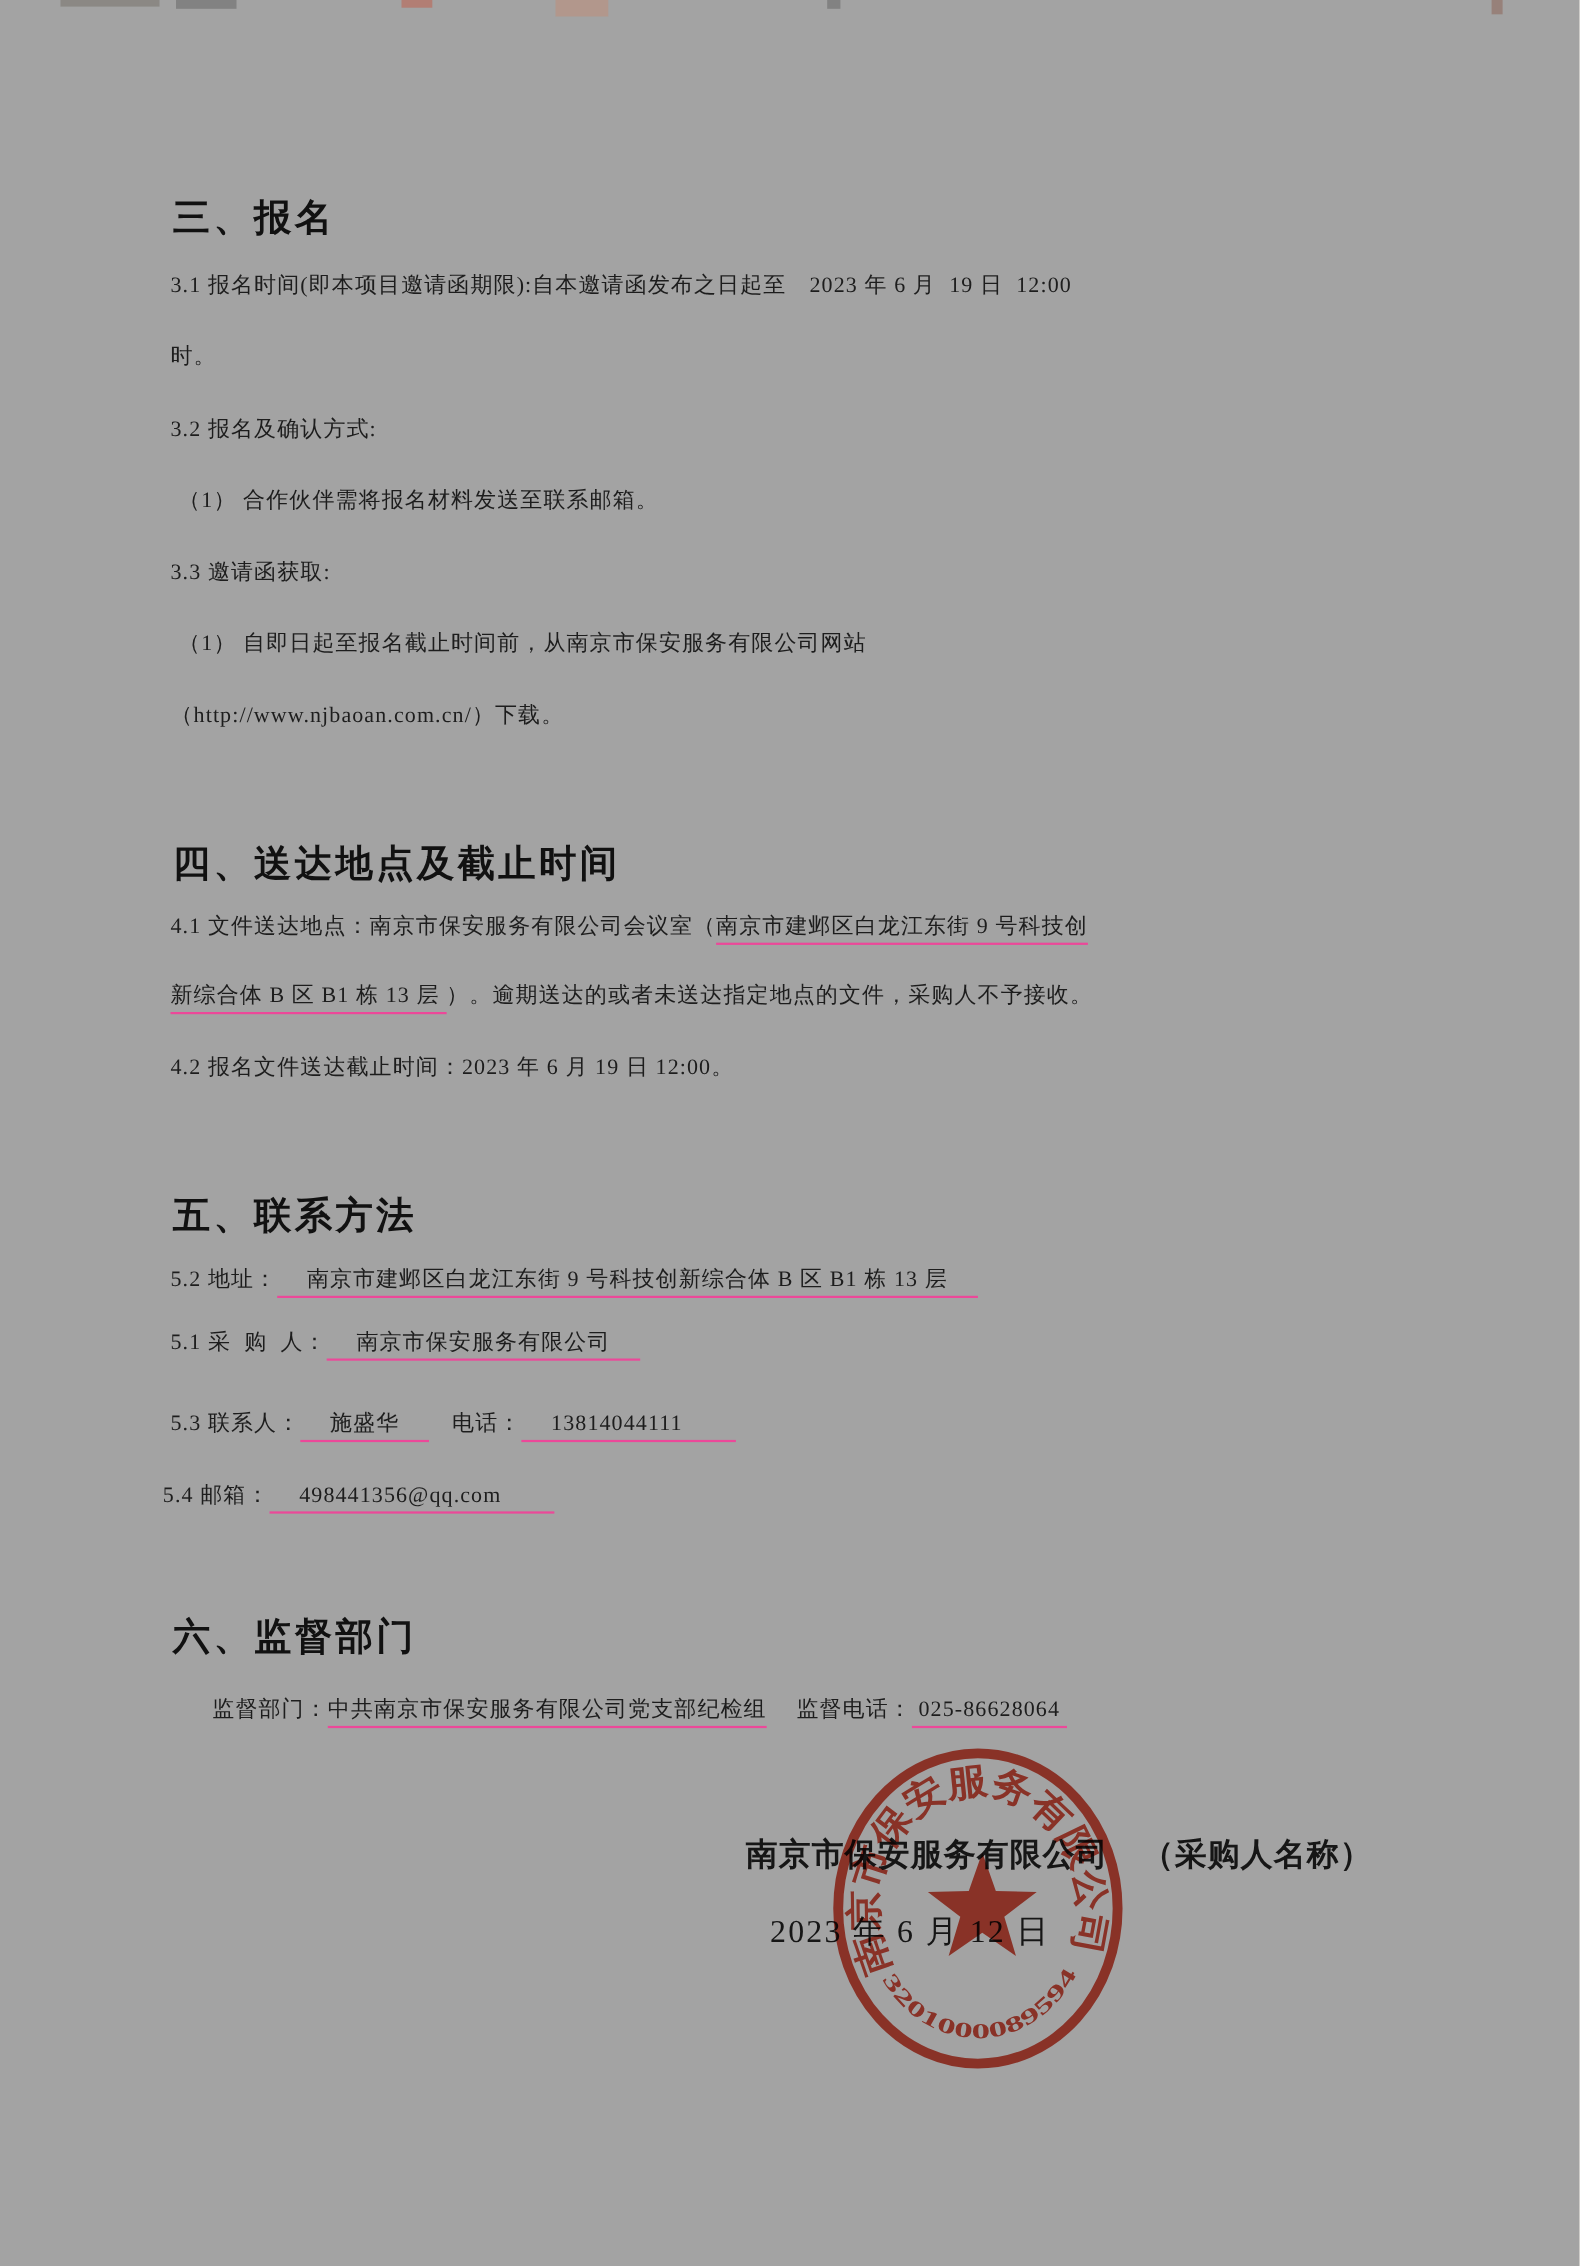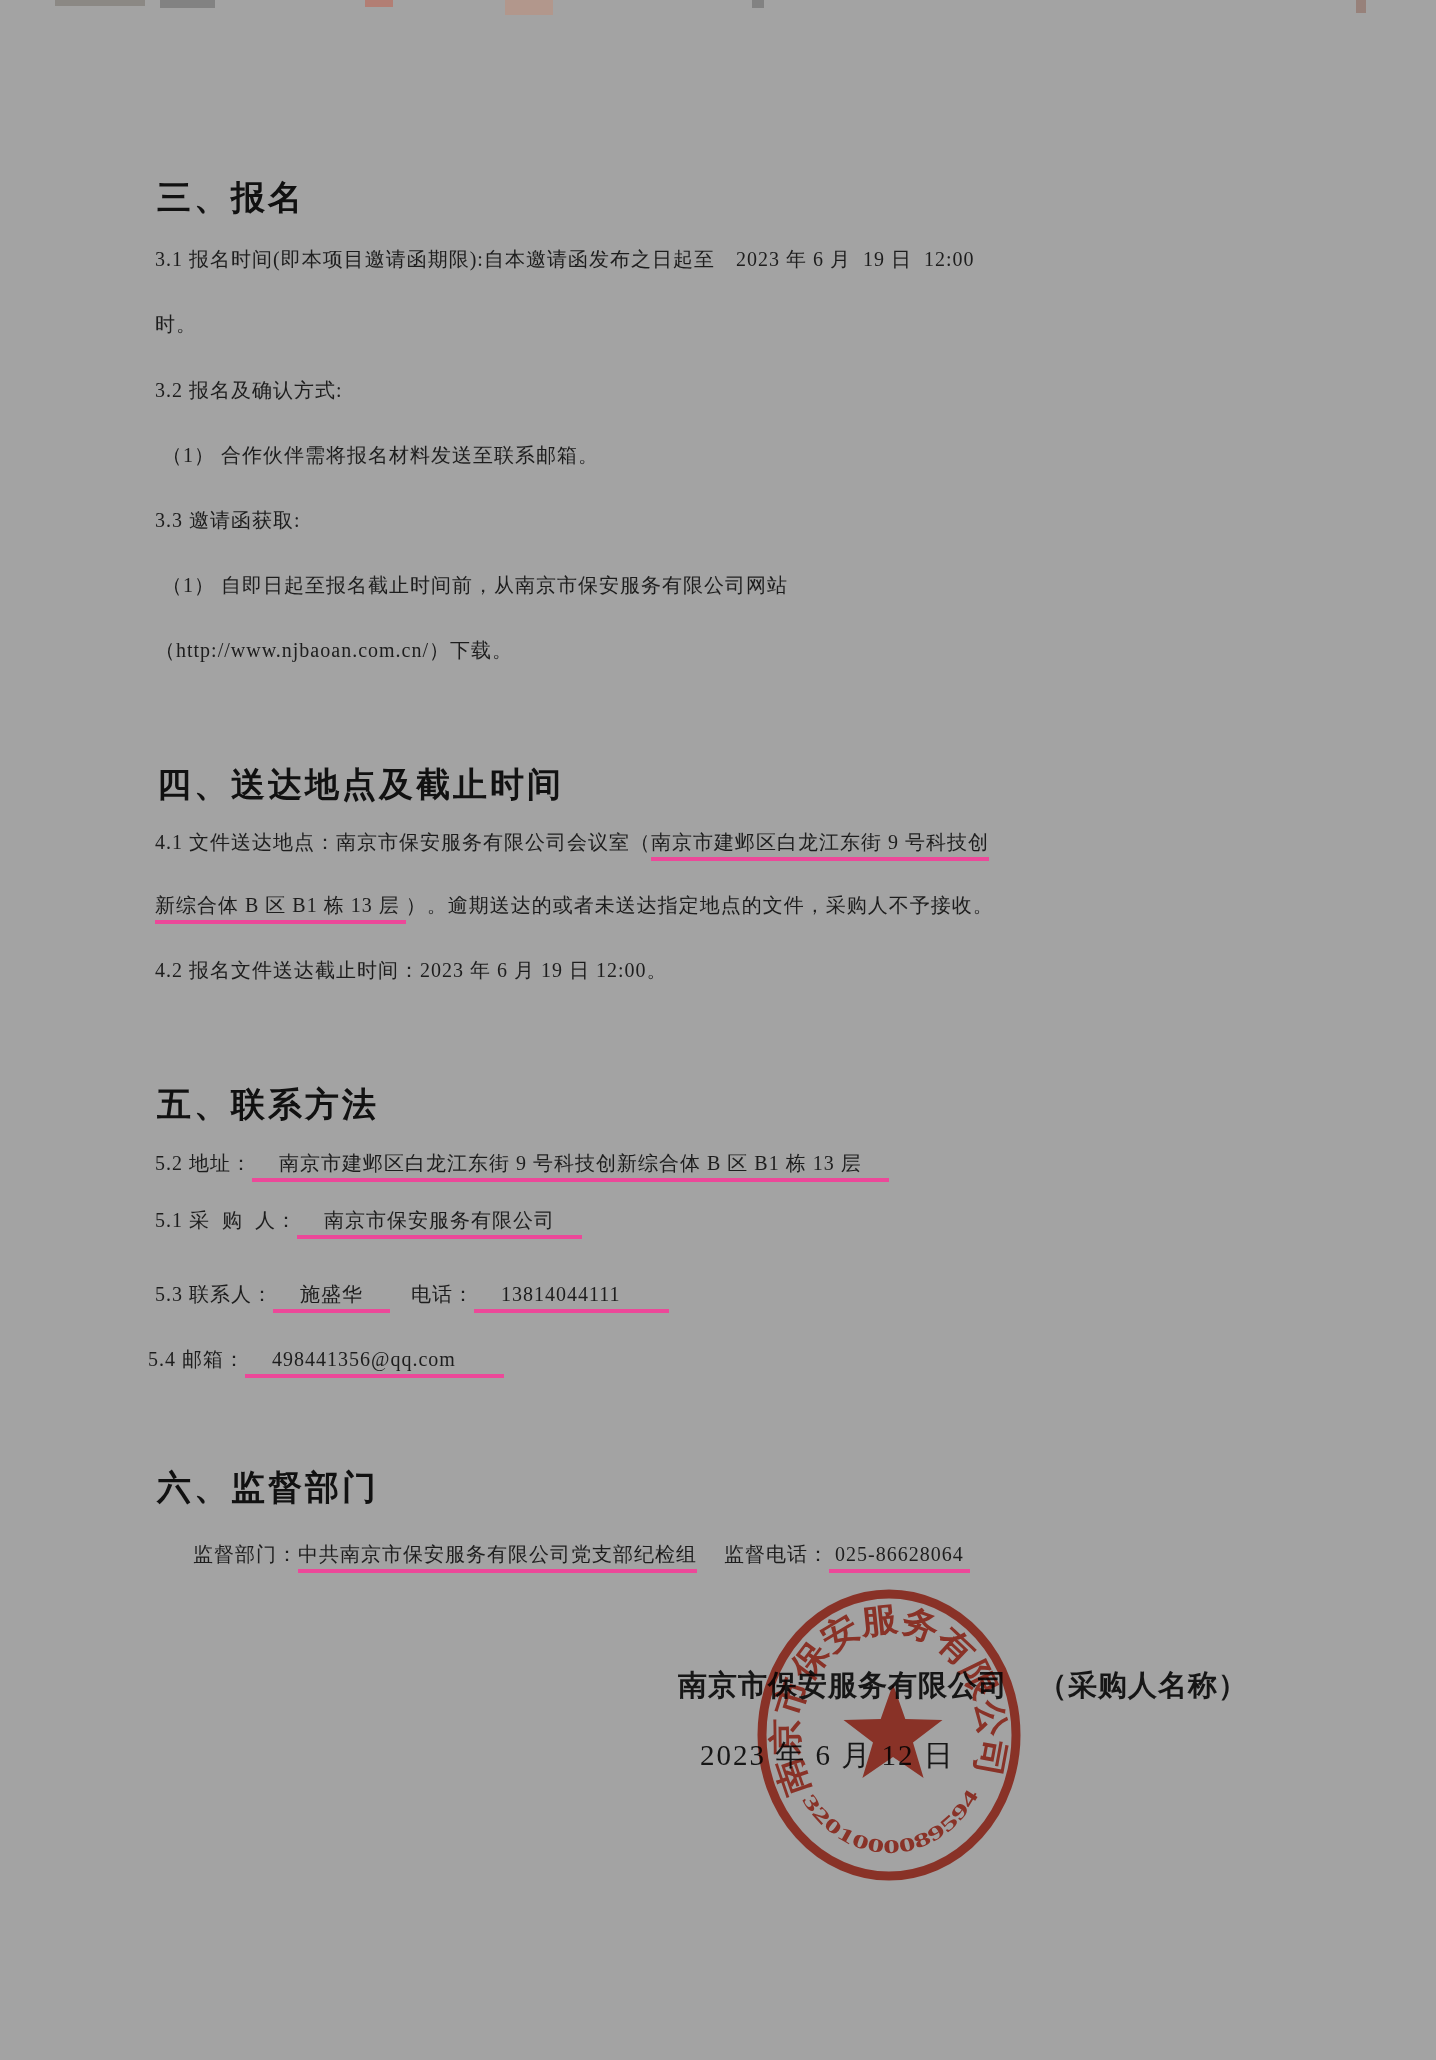--- a/index.html
+++ b/index.html
@@ -10,21 +10,21 @@
     color:#1d1d1d;
   }
   .line {
     position:absolute; font-size:20px; line-height:1.25;
     letter-spacing:1px; white-space:pre; color:#1d1d1d;
   }
   .h {
     position:absolute; font-family:"Liberation Sans","DejaVu Sans",sans-serif;
     font-weight:700; font-size:34px; letter-spacing:3px; white-space:pre; color:#111;
   }
-  .u { border-bottom:4px solid #ec4899; padding-bottom:4px; }
+  .u { border-bottom:2px solid #ec4899; padding-bottom:4px; }
   .sign-company {
     position:absolute; font-family:Liberation Serif, serif;
     font-weight:700; font-size:29px; letter-spacing:1px; white-space:pre; color:#161616;
   }
   .sign-date {
     position:absolute; font-size:29px; letter-spacing:2px; white-space:pre; color:#161616;
   }
   .seal {
     position:absolute; left:753px; top:1586px; width:272px; height:298px;
     mix-blend-mode:multiply; opacity:.9;

